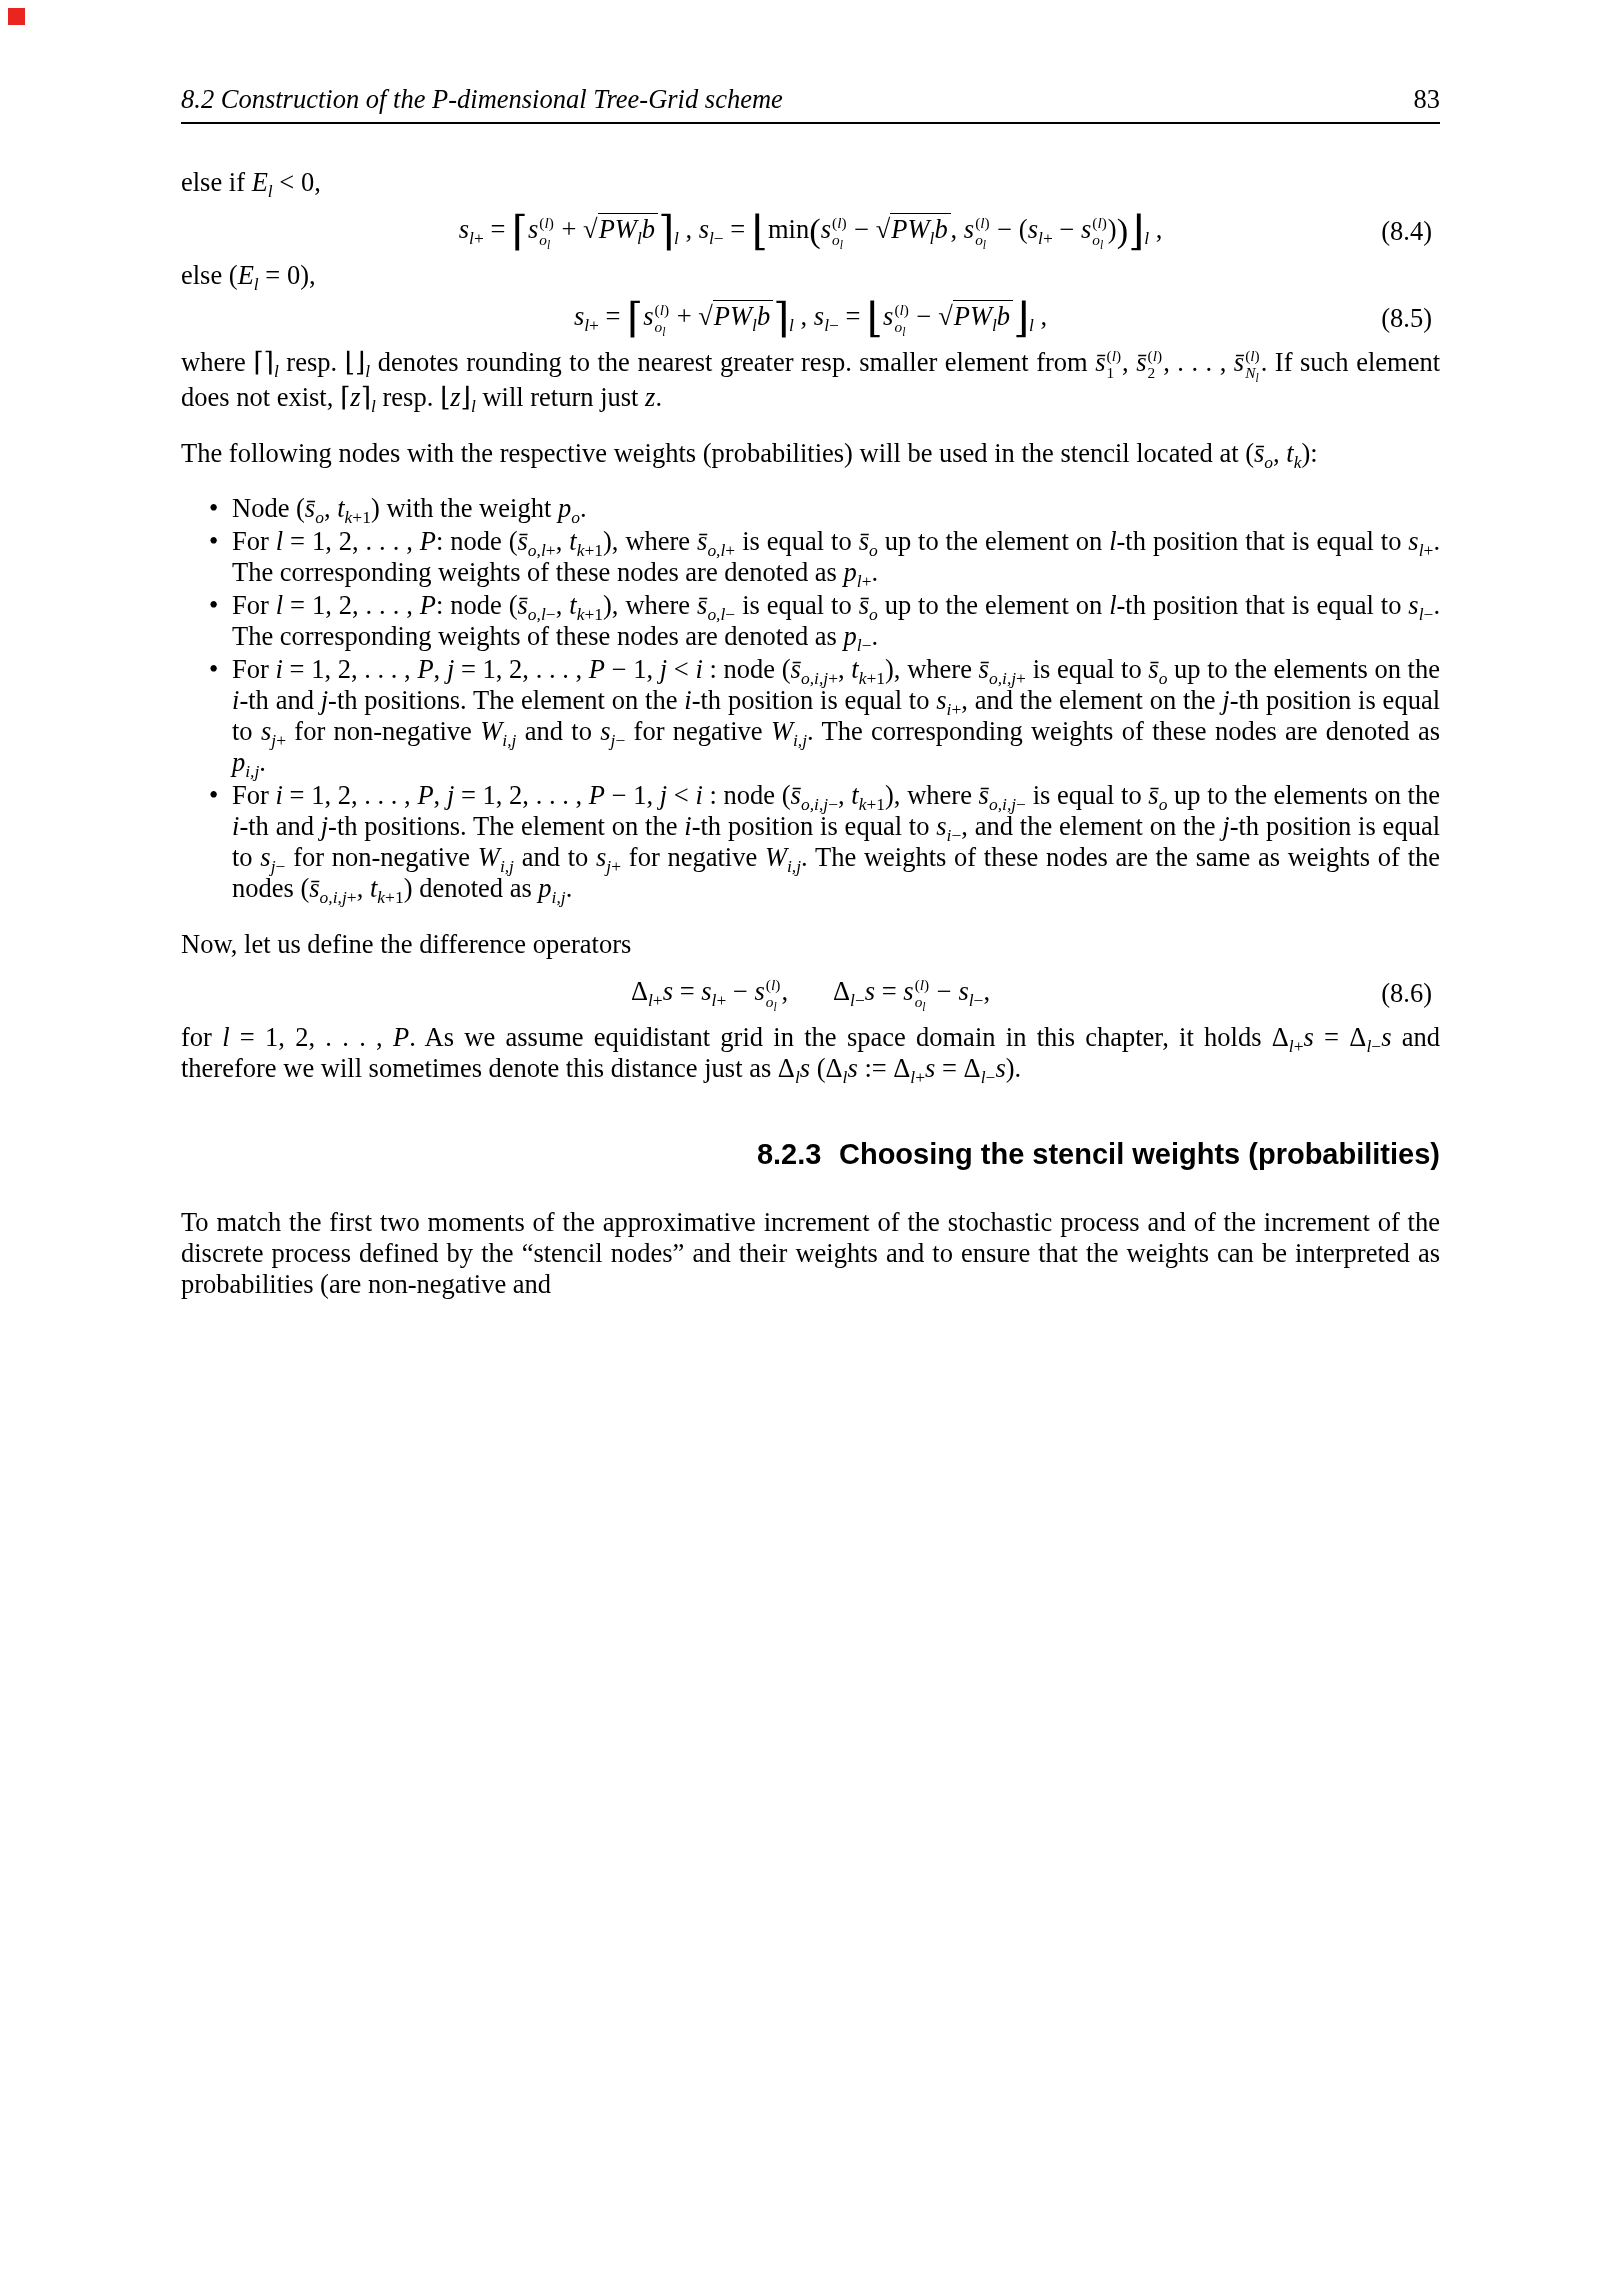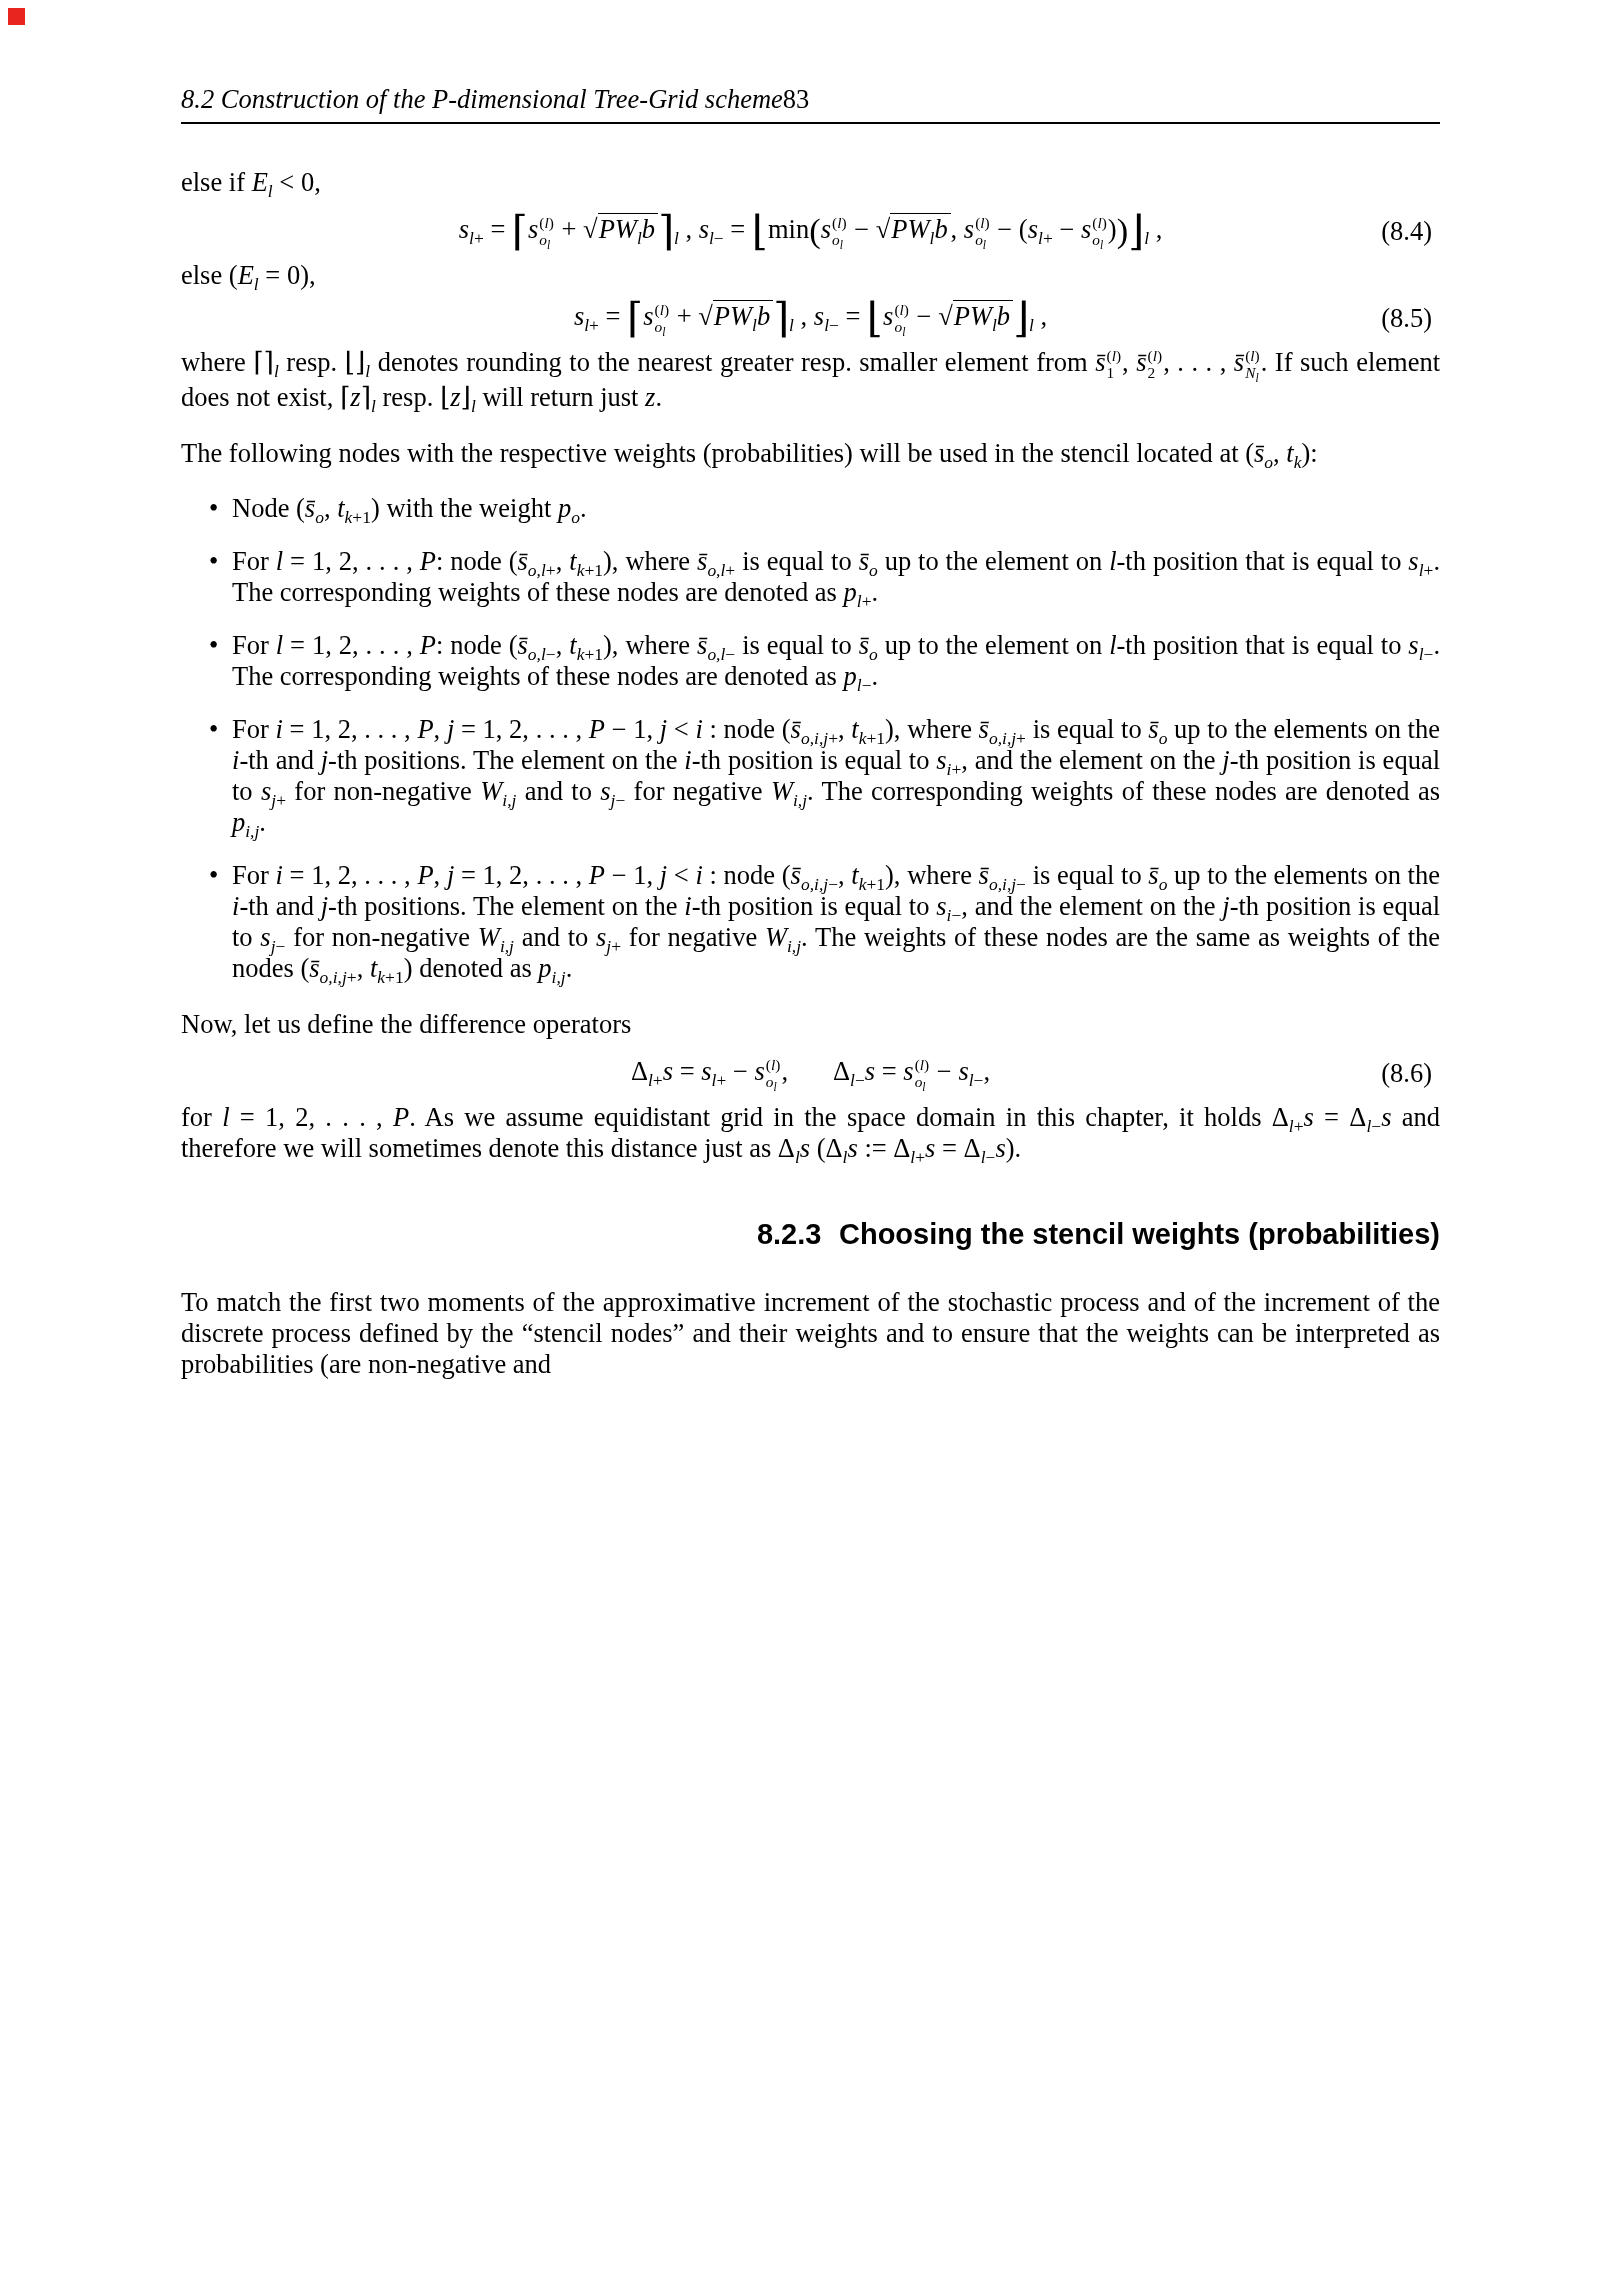--- a/index.html
+++ b/index.html
@@ -5,21 +5,21 @@
   *{box-sizing:border-box;}
   html,body{margin:0;padding:0;background:#ffffff;}
   .page{
     position:relative;width:1621px;height:2293px;background:#ffffff;color:#000;
     font-family:"Liberation Serif","DejaVu Serif",serif;
     font-size:26.5px;line-height:31px;overflow:hidden;
   }
   .corner-marker{position:absolute;left:7.8px;top:7.8px;width:17.6px;height:17.6px;background:#e8251f;}
   .inner{position:absolute;left:181px;top:84px;width:1259px;}
 
-  .runhead{display:flex;align-items:baseline;font-style:italic;}
+  .runhead{display:flex;justify-content:space-between;align-items:baseline;font-style:italic;}
   .rh-page{font-style:normal;}
   .rule{height:2px;background:#000;margin-top:6.9px;}
 
   p{margin:0;text-align:justify;}
   .mt-lg{margin-top:43px;}
   .mt-md{margin-top:25.5px;}
   .mt-sm{margin-top:11.8px;}
 
   sub{font-size:0.66em;line-height:0;}
 
@@ -39,21 +39,21 @@
 
   .eqrow{position:relative;text-align:center;}
   .eq{display:inline-block;text-align:center;}
   .eqno{position:absolute;right:8px;top:50%;transform:translateY(-50%);}
   .eq84{margin:15.7px 0 11.8px;}
   .eq85{margin:9.8px 0 11.8px;}
   .eq86{margin:15.7px 0 11.8px;}
   .qq{display:inline-block;width:45px;}
 
   .bullets{list-style:none;margin:23.5px 0 0;padding:0;}
-  .bullets li{position:relative;padding-left:51px;margin-top:22px;text-align:justify;}
+  .bullets li{position:relative;padding-left:51px;margin-top:2px;text-align:justify;}
   .bullets li::before{content:"\2022";position:absolute;left:28px;top:0;}
 
   .section{font-family:"Liberation Sans","DejaVu Sans",sans-serif;font-weight:bold;
            font-size:29px;line-height:1.2;margin:53px 0 35px;text-align:right;}
   .section .num{margin-right:17.6px;}
 </style>
 </head>
 <body>
 
 <div class="page">

